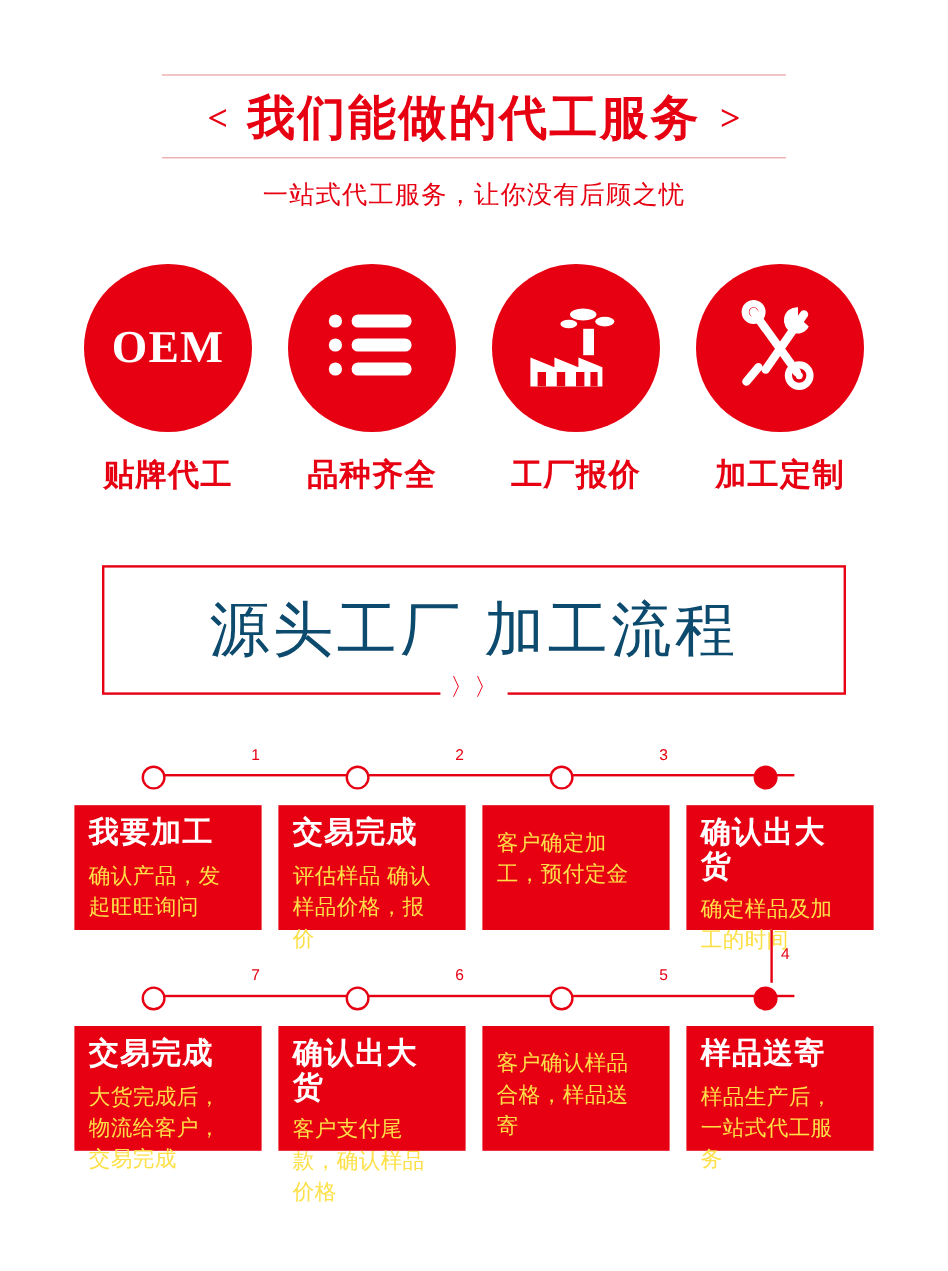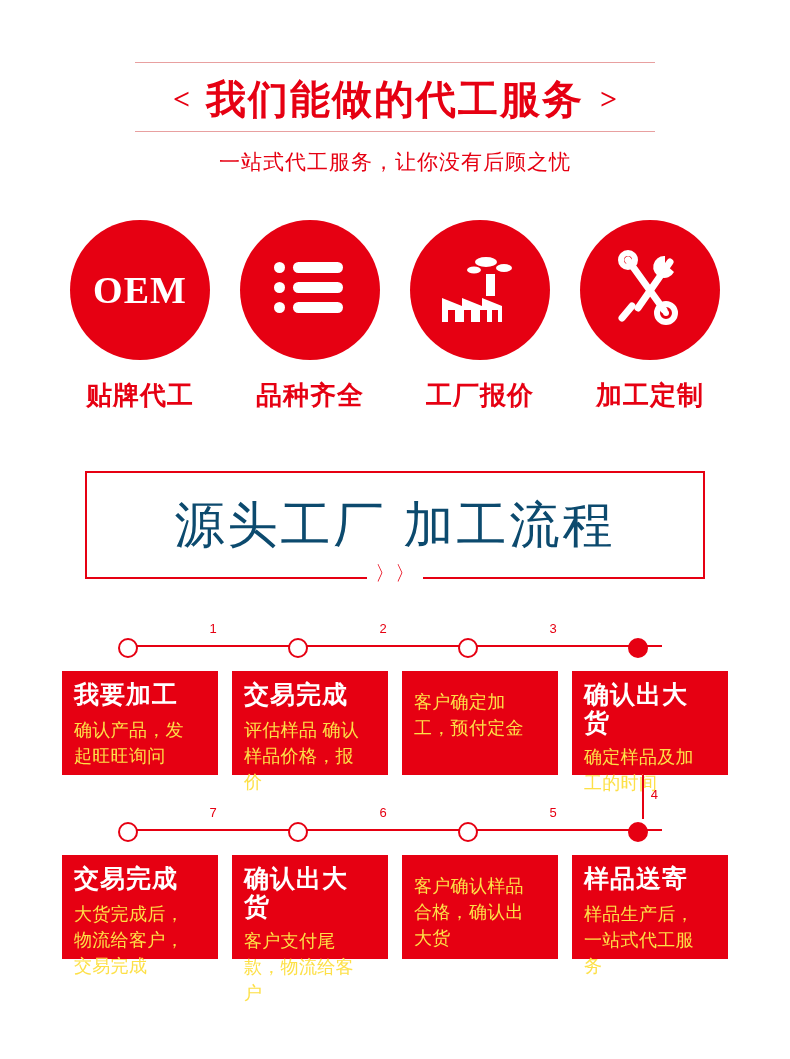--- a/index.html
+++ b/index.html
@@ -363,24 +363,24 @@
     <span class="step-num" style="left:491px;">5</span>
   </div>
 
   <div class="cards">
     <div class="card">
       <div class="card-title">交易完成</div>
       <div class="card-desc">大货完成后，物流给客户，交易完成</div>
     </div>
     <div class="card">
       <div class="card-title">确认出大货</div>
-      <div class="card-desc">客户支付尾款，物流给客户</div>
-    </div>
-    <div class="card">
-      <div class="card-desc">客户确认样品合格，确认出大货</div>
+      <div class="card-desc">客户支付尾款，确认样品价格</div>
+    </div>
+    <div class="card">
+      <div class="card-desc">客户确认样品合格，样品送寄</div>
     </div>
     <div class="card">
       <div class="card-title">样品送寄</div>
       <div class="card-desc">样品生产后，一站式代工服务</div>
     </div>
   </div>
 
 </div>
 
 </body></html>

